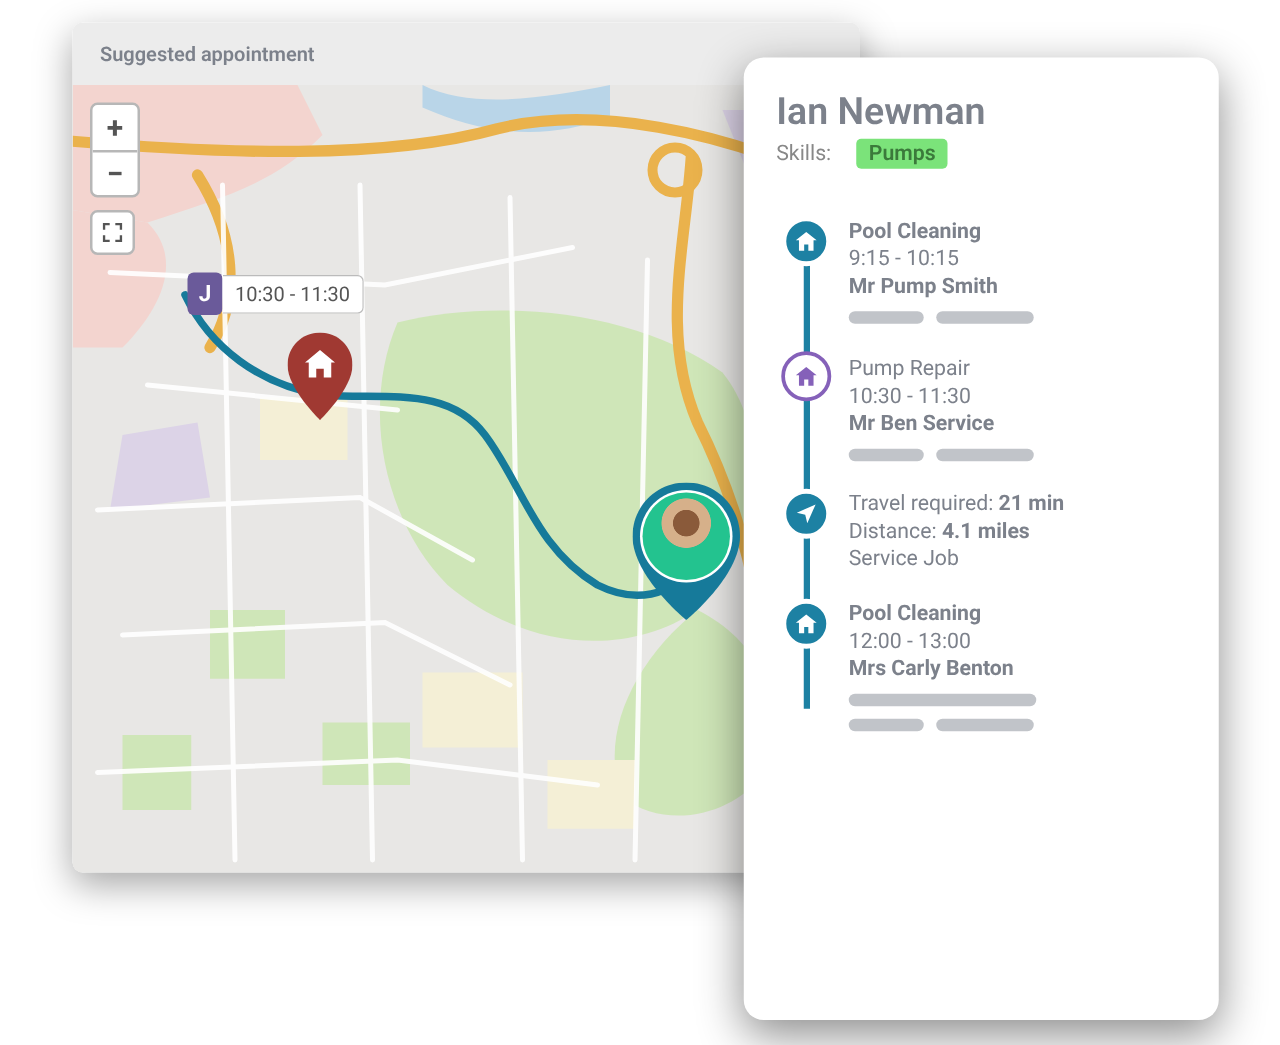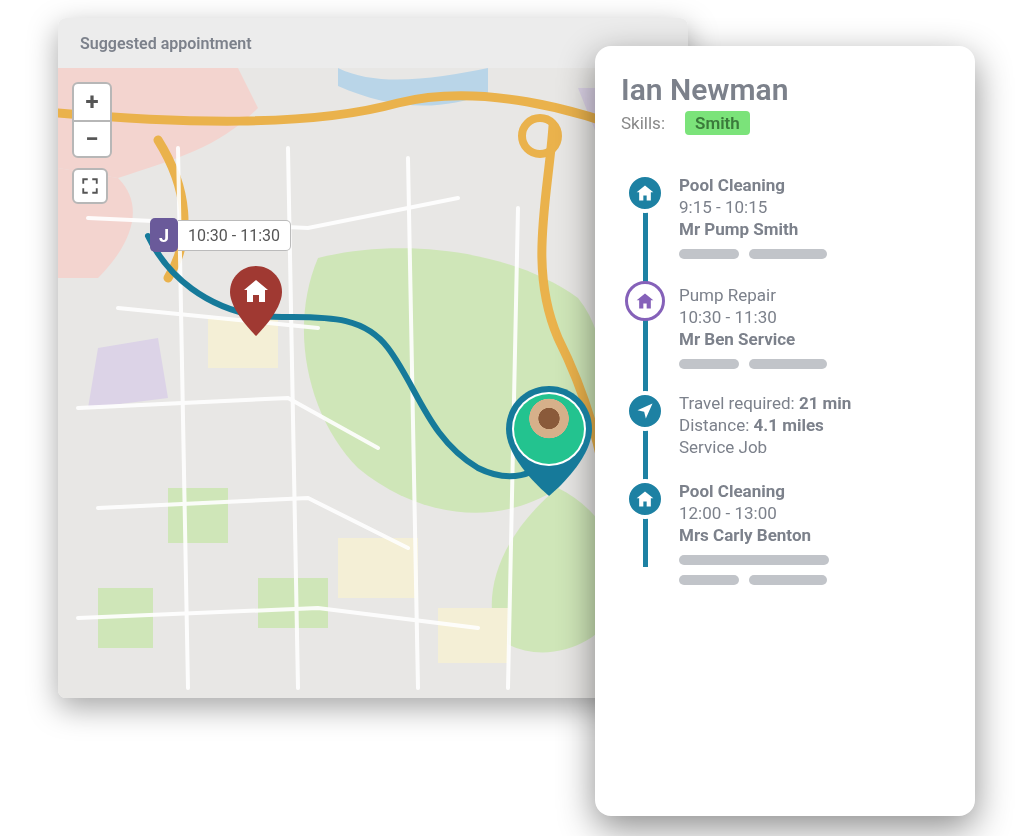--- a/index.html
+++ b/index.html
@@ -327,21 +327,21 @@
       </svg>
       <div class="avatar-img"></div>
     </div>
   </div>
 </div>
 
 <div class="side-card">
   <div class="side-name">Ian Newman</div>
   <div class="skills-row">
     <span>Skills:</span>
-    <span class="skill-chip">Smith</span>
+    <span class="skill-chip">Pumps</span>
   </div>
 
   <div class="timeline">
 
     <div class="tl-item">
       <div class="tl-icon">
         <svg viewBox="0 0 24 24">
             <path d="M12 3 L22 11 L19 11 L19 21 L14 21 L14 15 L10 15 L10 21 L5 21 L5 11 L2 11 Z"></path>
           </svg>
       </div>

